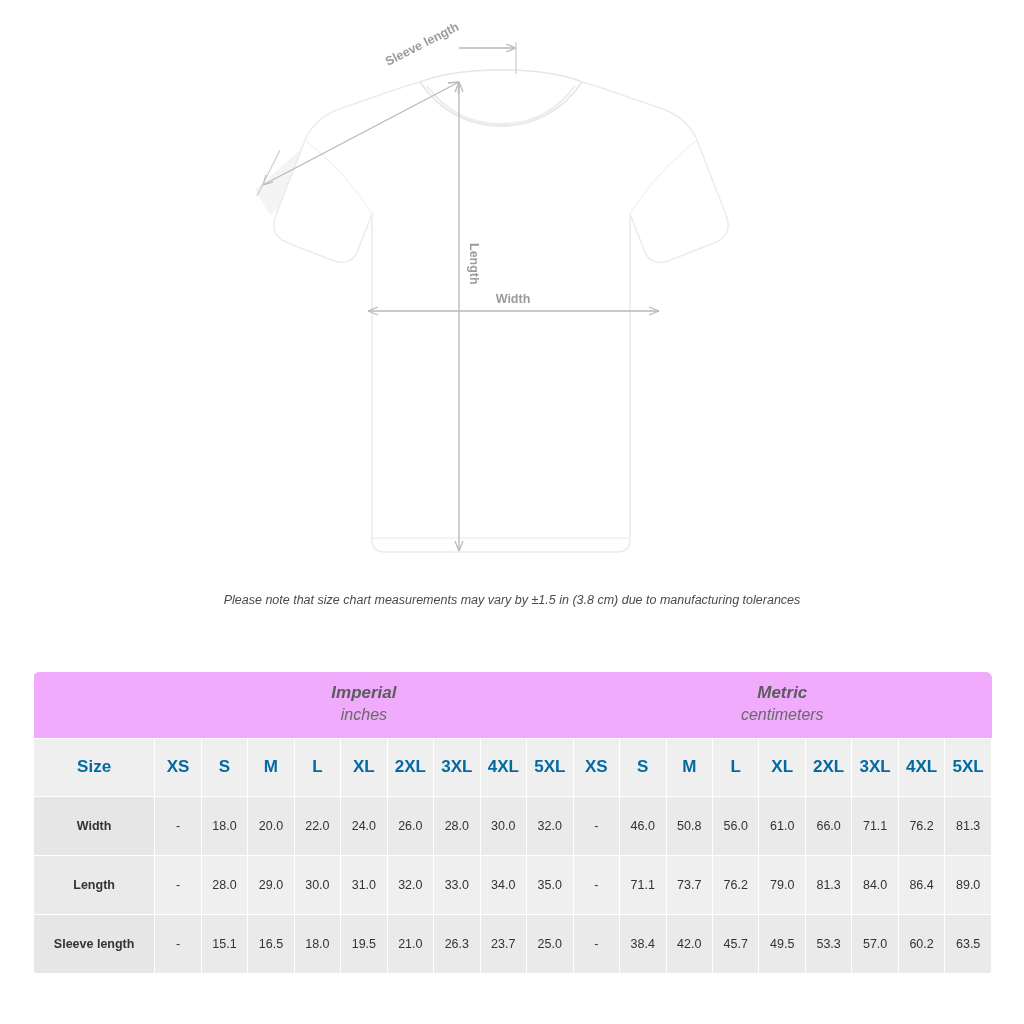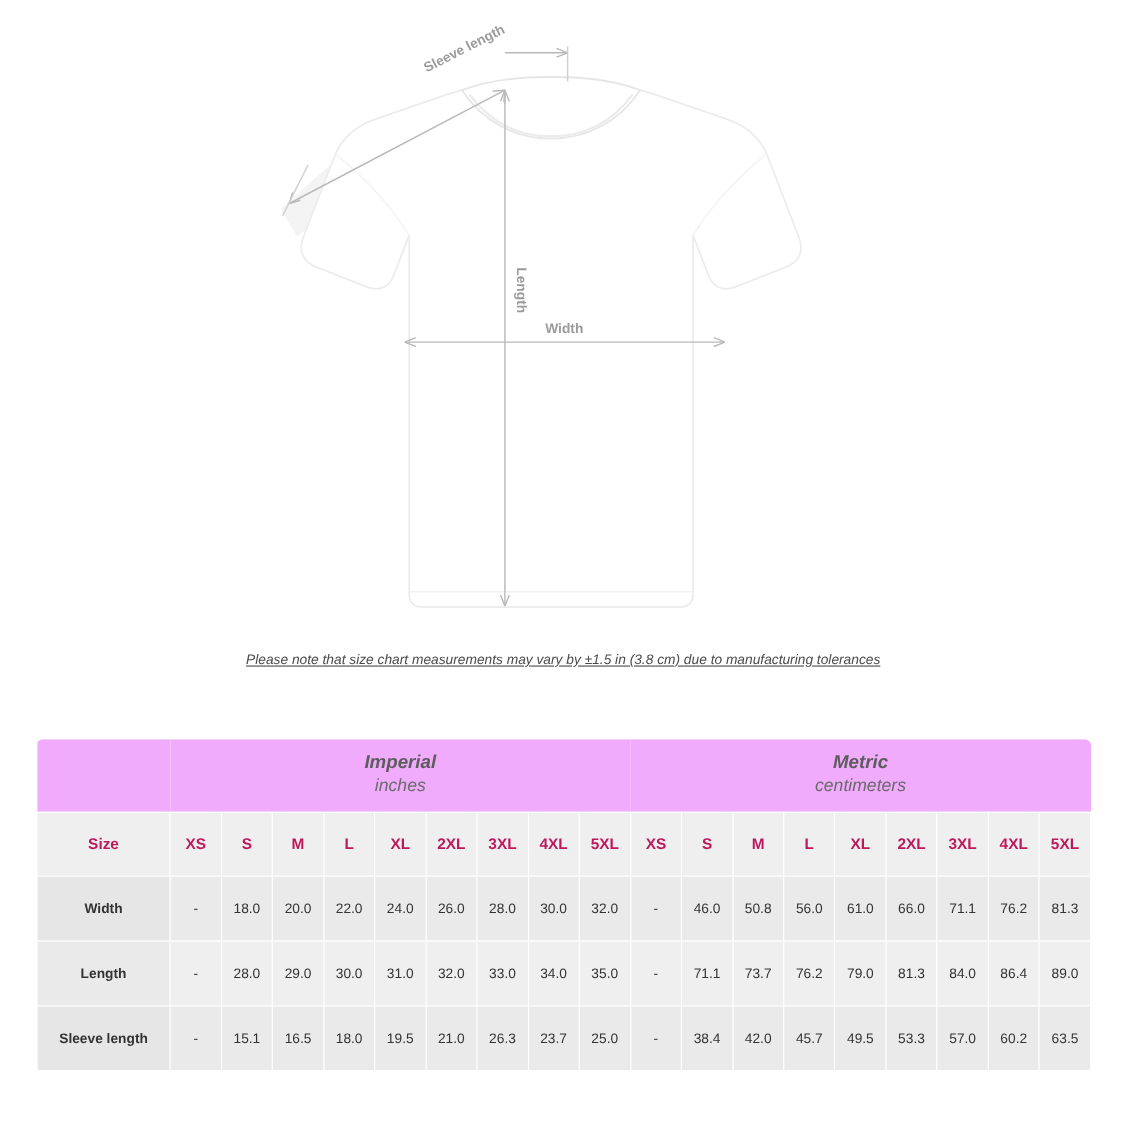--- a/index.html
+++ b/index.html
@@ -35,21 +35,20 @@
     margin: 0;
     padding-top: 19px;
     letter-spacing: .1px;
   }
   .chart-note {
     text-align: center;
     font-size: 12.5px;
     font-style: italic;
     color: #4a4a4a;
     margin: 8px 0 0 0;
-    text-decoration: underline;
   }
 
   
   .table-wrap {
     position: absolute;
     left: 33px;
     top: 672px;
     width: 959px;
   }
   table {
@@ -80,22 +79,22 @@
   }
   .unit-sub {
     font-size: 16px;
     font-style: italic;
     color: #6a6a6a;
     line-height: 1.5;
   }
   tr.head-row td {
     height: 58px;
     font-weight: bold;
-    font-size: 14px;
-    color: #be185d;
+    font-size: 17px;
+    color: #0369a1;
     background: #efefef;
   }
   tr.head-row td.size-label {
     font-weight: bold;
   }
   tr.data-row td {
     height: 59px;
   }
   tr.data-row.alt td {
     background: #eaeaea;

